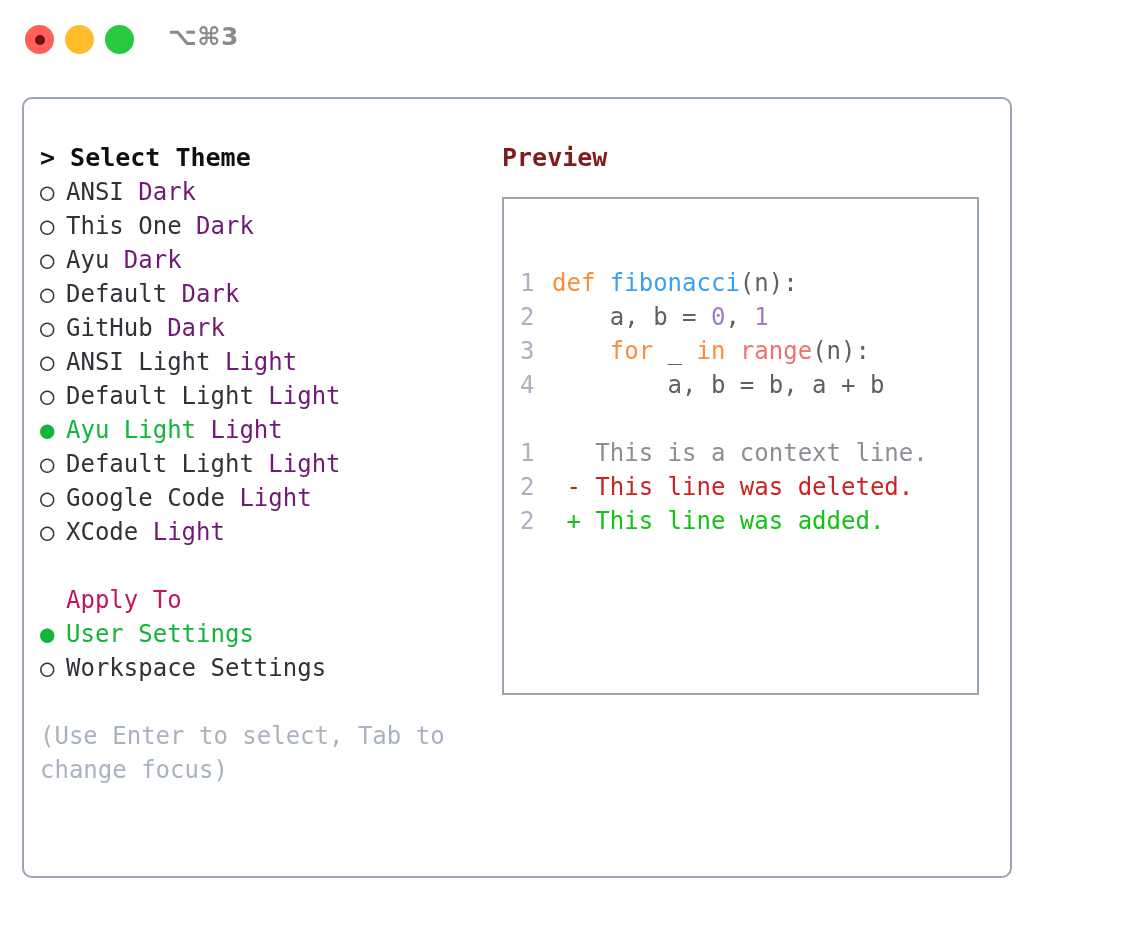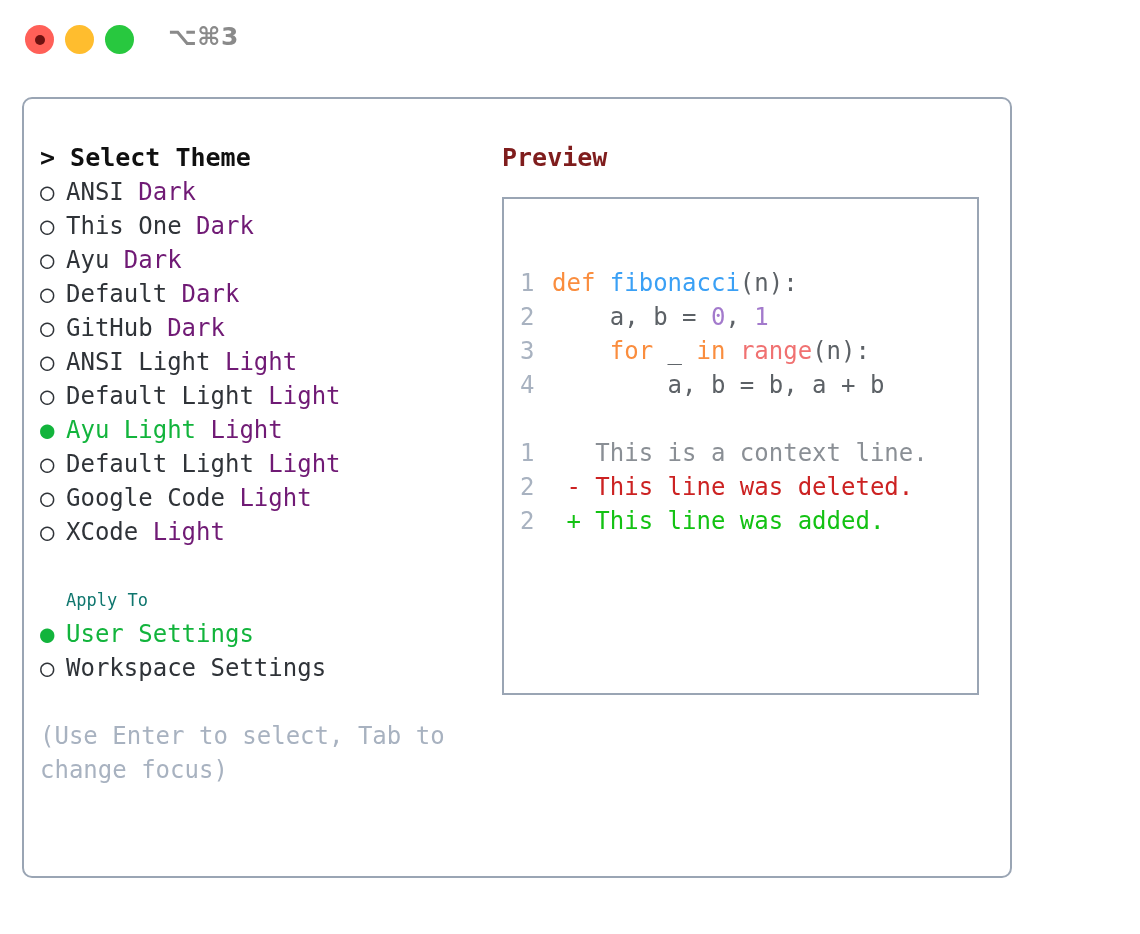--- a/index.html
+++ b/index.html
@@ -101,23 +101,23 @@
     display: inline-block;
     width: 26px;
   }
   .opt-row.selected { color: #12b43c; }
   .opt-row.selected .bullet { color: #12b43c; }
   .tag {
     color: #701a75;
   }
 
   .section-head {
-    font-size: 17px;
-    line-height: 34px;
-    color: #0f766e;
+    font-size: 24px;
+    line-height: 34px;
+    color: #be185d;
     white-space: pre;
     padding-left: 26px;
   }
 
   #hint {
     margin-top: 34px;
     font-size: 24px;
     line-height: 34px;
     color: #a8b2c0;
     width: 420px;

